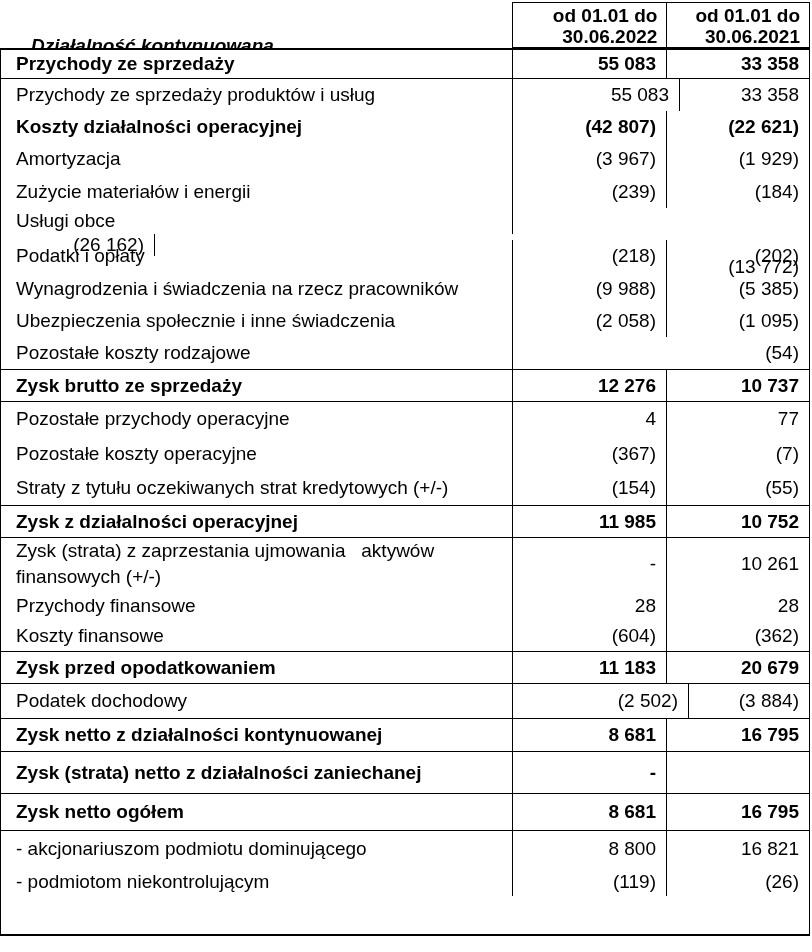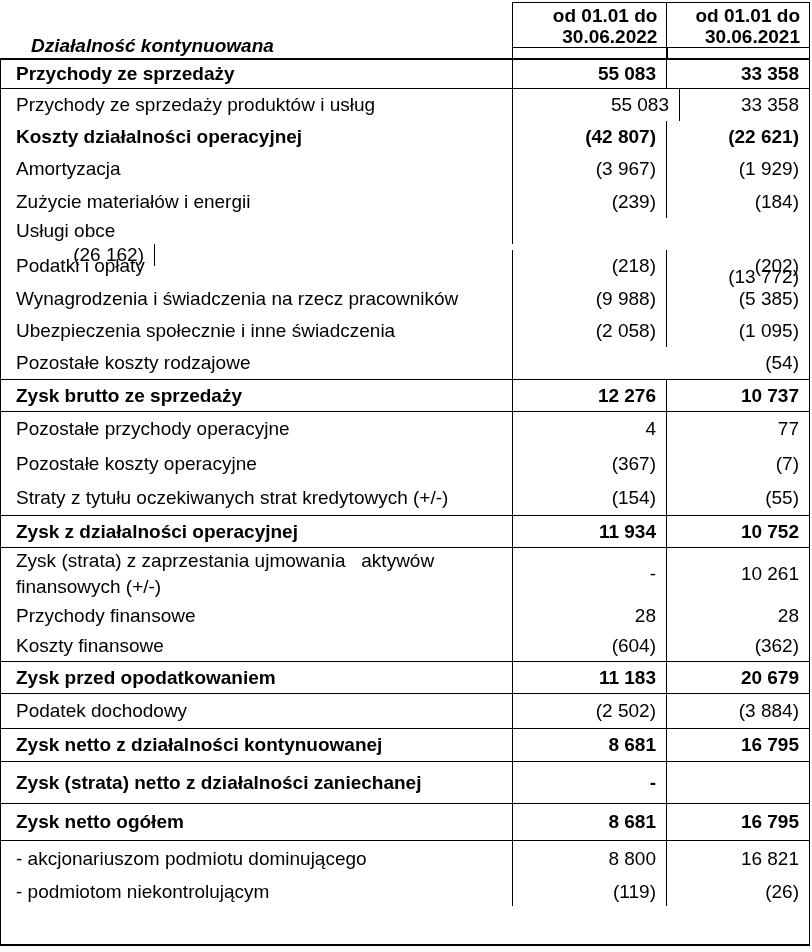--- a/index.html
+++ b/index.html
@@ -25,21 +25,21 @@
     padding:2px 9px 0 0; line-height:21px;
   }
   .hdr-box-1 { left:512px;   width:155.4px; }
   .hdr-box-2 { left:666.4px; width:143.6px; }
   .vseg { position:absolute; top:47px; height:14px; width:1.4px; background:#000; }
   .vseg-1 { left:512px; }
   .vseg-2 { left:666.4px; }
   .vseg-3 { left:808.6px; }
   
   .tbody {
-    position:absolute; left:0; top:58px; width:810px; height:888px;
+    position:absolute; left:0; top:48px; width:810px; height:888px;
     box-sizing:border-box;
     border:1.4px solid #000;
     border-top-width:2px;
     border-bottom-width:2px;
     background:#fff;
   }
   .row { display:flex; box-sizing:border-box; }
   .row.hl { border-bottom:1.4px solid #000; }
   .row.b  { font-weight:bold; }
   .c { display:flex; align-items:center; box-sizing:border-box; min-width:0; }
@@ -137,21 +137,21 @@
         <div class="c c1">(367)</div>
         <div class="c c2">(7)</div>
       </div>
       <div class="row hl" style="height: 35px;">
         <div class="c c0">Straty z tytułu oczekiwanych strat kredytowych (+/-)</div>
         <div class="c c1">(154)</div>
         <div class="c c2">(55)</div>
       </div>
       <div class="row b hl" style="height: 32px;">
         <div class="c c0">Zysk z działalności operacyjnej</div>
-        <div class="c c1">11 934</div>
+        <div class="c c1">11 985</div>
         <div class="c c2">10 752</div>
       </div>
       <div class="row" style="height: 52px;">
         <div class="c c0">Zysk (strata) z zaprzestania ujmowania   aktywów finansowych (+/-)</div>
         <div class="c c1">-</div>
         <div class="c c2">10 261</div>
       </div>
       <div class="row" style="height: 31px;">
         <div class="c c0">Przychody finansowe</div>
         <div class="c c1">28</div>
@@ -160,21 +160,21 @@
       <div class="row hl" style="height: 31px;">
         <div class="c c0">Koszty finansowe</div>
         <div class="c c1">(604)</div>
         <div class="c c2">(362)</div>
       </div>
       <div class="row b hl" style="height: 32px;">
         <div class="c c0">Zysk przed opodatkowaniem</div>
         <div class="c c1">11 183</div>
         <div class="c c2">20 679</div>
       </div>
-      <div class="row hl" style="height: 35px;">
+      <div class="row hl" style="height: 35px; gap: 22px;">
         <div class="c c0">Podatek dochodowy</div>
         <div class="c c1">(2 502)</div>
         <div class="c c2">(3 884)</div>
       </div>
       <div class="row b hl" style="height: 33px;">
         <div class="c c0">Zysk netto z działalności kontynuowanej</div>
         <div class="c c1">8 681</div>
         <div class="c c2">16 795</div>
       </div>
       <div class="row b hl" style="height: 42px;">

